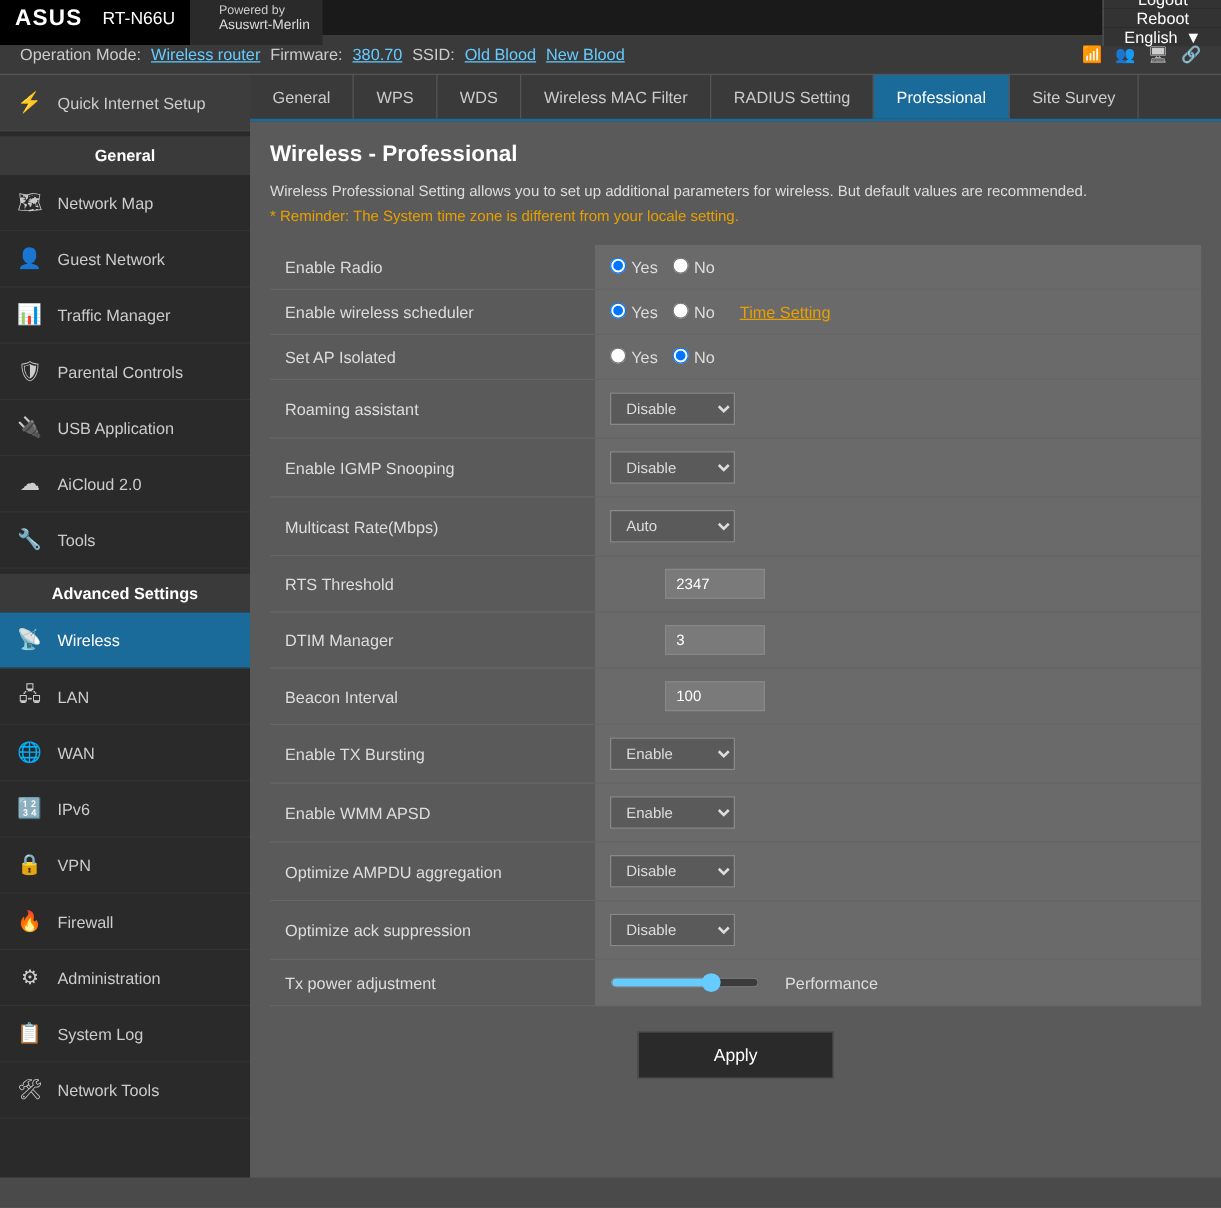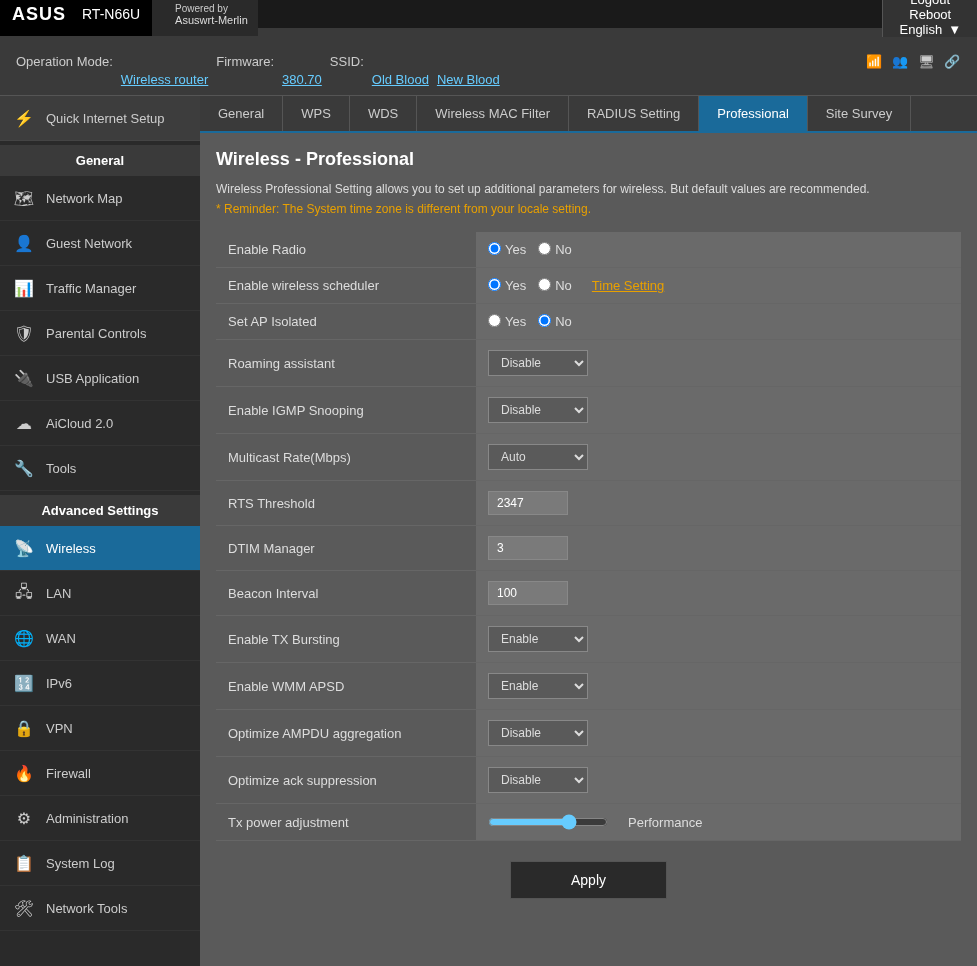--- a/index.html
+++ b/index.html
@@ -11,21 +11,21 @@
     .logo-asus { color: #fff; font-weight: bold; font-size: 18px; letter-spacing: 1px; }
     .logo-model { color: #fff; font-size: 14px; margin-left: 8px; }
     .powered-by { background: #2a2a2a; height: 44px; display: flex; flex-direction: column; justify-content: center; padding: 0 10px; font-size: 11px; color: #aaa; }
     .powered-by span { color: #ccc; margin-left: 13px; }
     .header-nav { margin-left: auto; display: flex; height: 44px; flex-direction: column; }
     .header-btn { background: #333; color: #fff; border: none; padding: 0 24px; font-size: 13px; cursor: pointer; border-left: 1px solid #555; height: 44px; }
     .lang-btn { background: #333; color: #fff; border: none; padding: 0 16px; font-size: 13px; cursor: pointer; border-left: 1px solid #555; height: 44px; display: flex; align-items: center; gap: 6px; }
 
     
     .op-bar { background: #3a3a3a; padding: 8px 16px; display: flex; align-items: center; gap: 8px; font-size: 13px; color: #ccc; border-bottom: 1px solid #555; }
-    .op-bar a { color: #6cf; text-decoration: underline; margin-top: 36px; }
+    .op-bar a { color: #6cf; text-decoration: underline; }
     .op-bar .icons { margin-left: auto; display: flex; gap: 10px; }
 
     
     .main-layout { display: flex; height: calc(966px - 44px - 40px); }
 
     
     .sidebar { width: 200px; background: #2a2a2a; flex-shrink: 0; overflow-y: auto; }
     .sidebar-section { color: #fff; font-size: 13px; font-weight: bold; padding: 8px 12px; background: #3a3a3a; text-align: center; margin-top: 4px; }
     .sidebar-item { display: flex; align-items: center; gap: 10px; padding: 10px 12px; cursor: pointer; color: #ccc; border-bottom: 1px solid #333; }
     .sidebar-item.active { background: #1a6a9a; color: #fff; }
@@ -48,21 +48,21 @@
     .reminder { color: #e8a000; font-size: 12px; margin-bottom: 16px; }
 
     
     .settings-table { width: 100%; border-collapse: collapse; }
     .settings-table tr { border-bottom: 1px solid #666; }
     .settings-table td { padding: 10px 12px; vertical-align: middle; }
     .settings-table td:first-child { background: #5a5a5a; color: #ddd; width: 260px; font-size: 13px; }
     .settings-table td:last-child { background: #6a6a6a; }
 
     select.field-select { background: #5a5a5a; color: #ddd; border: 1px solid #888; padding: 4px 8px; font-size: 12px; min-width: 100px; cursor: pointer; }
-    input.field-input { background: #7a7a7a; color: #fff; border: 1px solid #888; padding: 4px 8px; font-size: 12px; width: 80px; }
+    input.field-input { background: #7a7a7a; color: #fff; border: 1px solid #888; padding: 4px 8px; font-size: 12px; width: 80px; margin-left: 44px; }
 
     .radio-group { display: flex; align-items: center; gap: 12px; }
     .radio-item { display: flex; align-items: flex-start; gap: 4px; color: #ddd; font-size: 13px; cursor: pointer; }
     .radio-item input { cursor: pointer; }
     .time-setting-link { color: #e8a000; text-decoration: underline; cursor: pointer; margin-left: 8px; font-size: 13px; }
 
     
     .slider-container { display: flex; align-items: center; gap: 20px; }
     .slider { width: 120px; cursor: pointer; accent-color: #6cf; }
     .slider-label { color: #ddd; font-size: 13px; }

